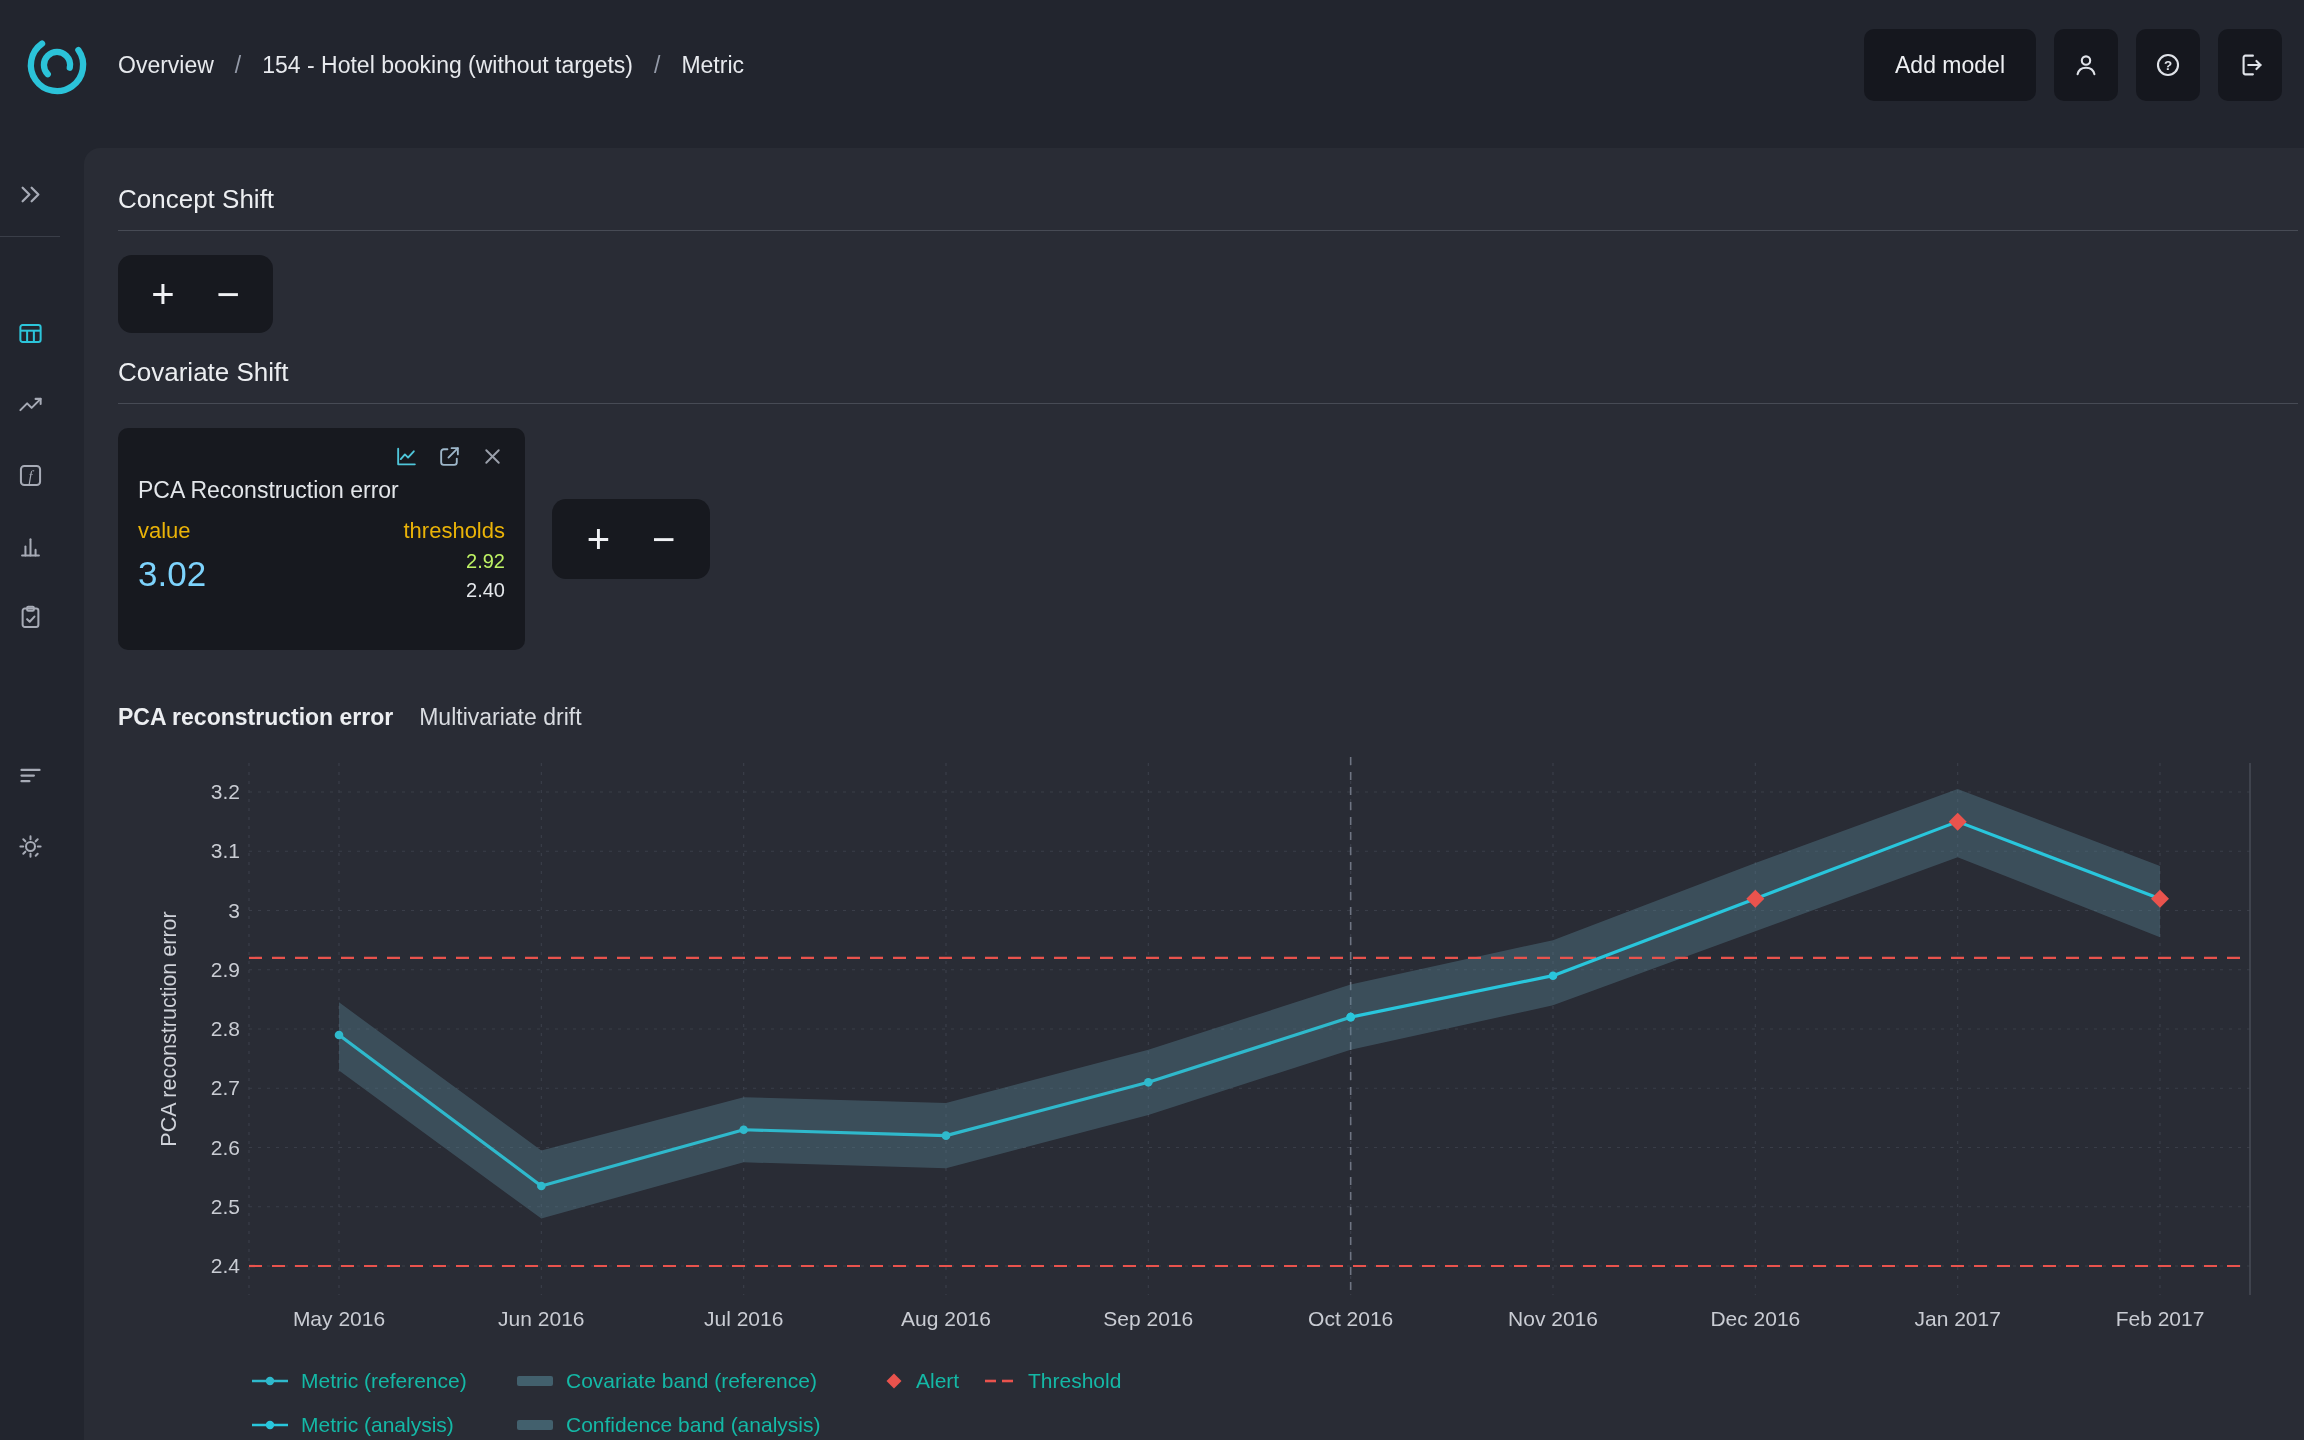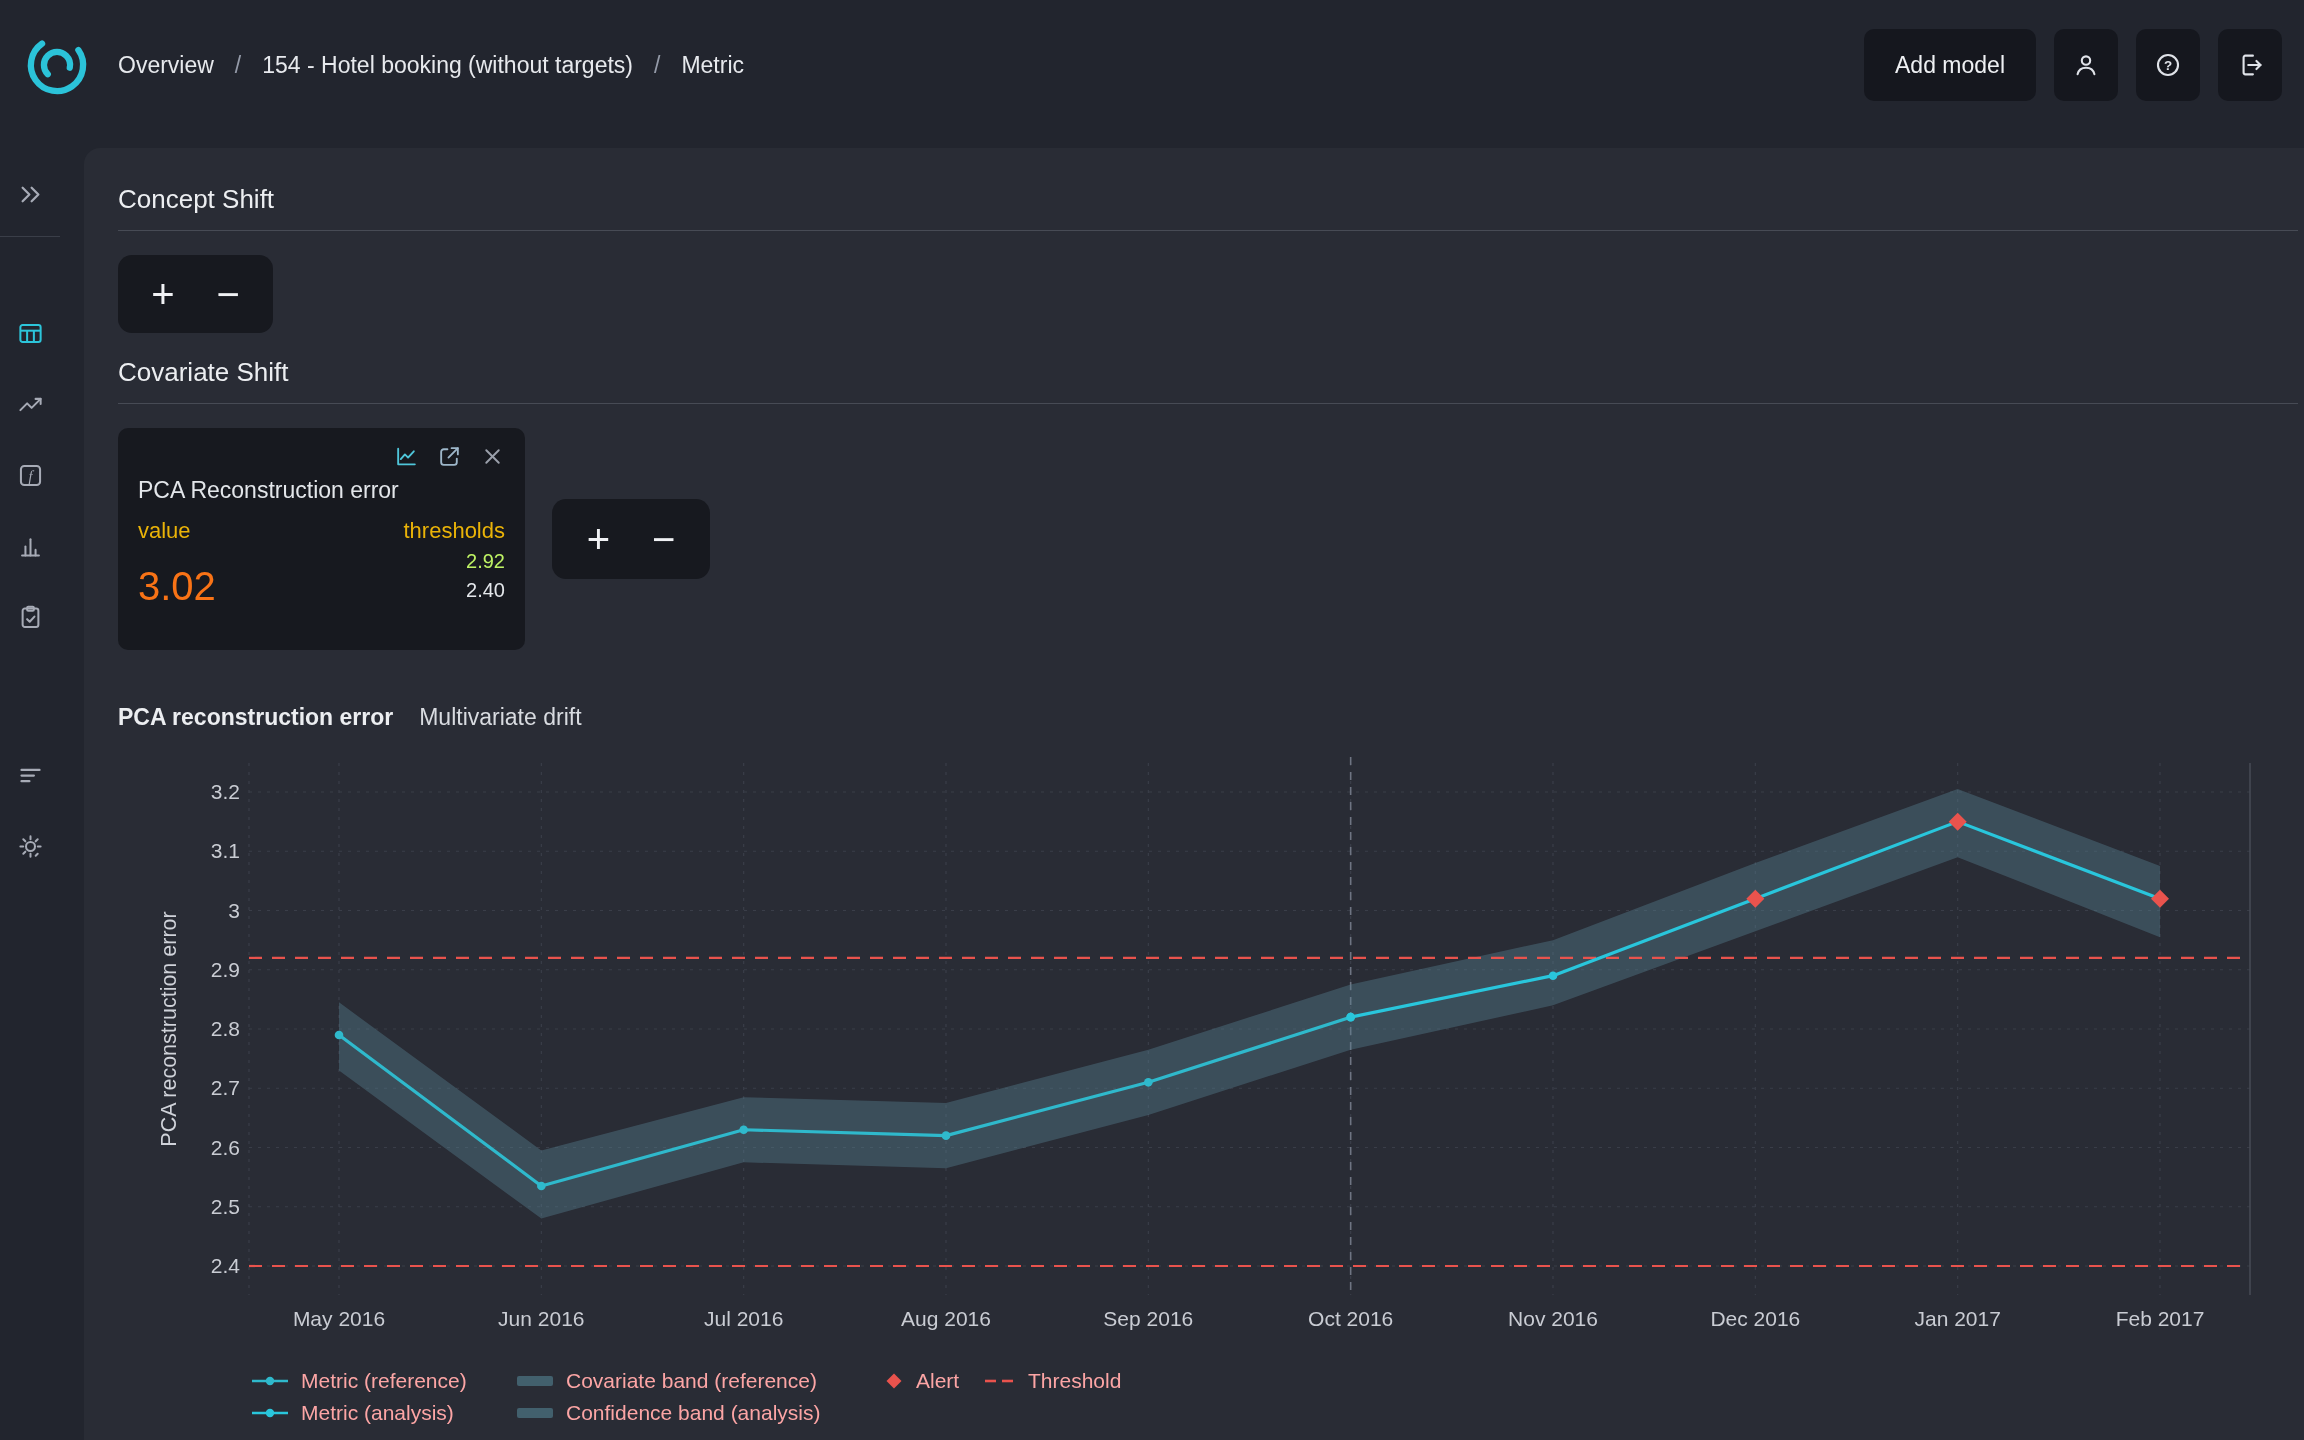--- a/index.html
+++ b/index.html
@@ -43,33 +43,33 @@
   .metric-card{width:407px;height:222px;background:#17191f;border-radius:10px;padding:16px 20px;flex:none}
   .card-icons{display:flex;justify-content:flex-end;gap:18px}
   .card-icon{background:none;border:none;cursor:pointer;padding:0}
   .card-icon svg{width:25px;height:25px;display:block}
   .ci-chart{color:#4fc6da}
   .ci-ext{color:#9db6c9}
   .ci-close{color:#9ba0ab}
   .card-title{font-size:23px;color:#e3e6ea;margin-top:8px;font-weight:400}
   .card-body{display:flex;justify-content:space-between;margin-top:14px}
   .lab{font-size:22px;color:#eab308}
-  .big-value{font-size:40px;color:#f97316;margin-top:20px}
+  .big-value{font-size:35px;color:#7dd3fc;margin-top:10px}
   .thr-col{display:flex;flex-direction:column;align-items:flex-end}
   .thr-upper{font-size:20px;color:#bef264;line-height:29px;margin-top:3px}
   .thr-lower{font-size:20px;color:#e4e7eb;line-height:29px}
 
   .chart-head{margin-top:54px;display:flex;gap:26px;align-items:baseline}
   .chart-title{font-size:23px;font-weight:700;color:#eceef1}
   .chart-sub{font-size:23px;color:#d8dbe0}
 
   #pca-chart{display:block;margin-top:24px;width:2168px;height:612px}
   #pca-chart text{font-family:"Liberation Sans",sans-serif}
 
-  .legend{margin-top:2px;margin-left:134px;display:flex;flex-direction:column;gap:8px;font-size:21px;color:#fca5a5}
+  .legend{margin-top:2px;margin-left:134px;display:flex;flex-direction:column;gap:20px;font-size:21px;color:#14b8a6}
   .legend-row{display:flex;align-items:center}
   .legend-item{display:flex;align-items:center;gap:13px;cursor:pointer}
   .li-1{width:265px}
   .li-2{width:368px}
   .li-3{width:100px}
   .legend-item svg{display:block}
 </style>
 </head>
 <body>
 

